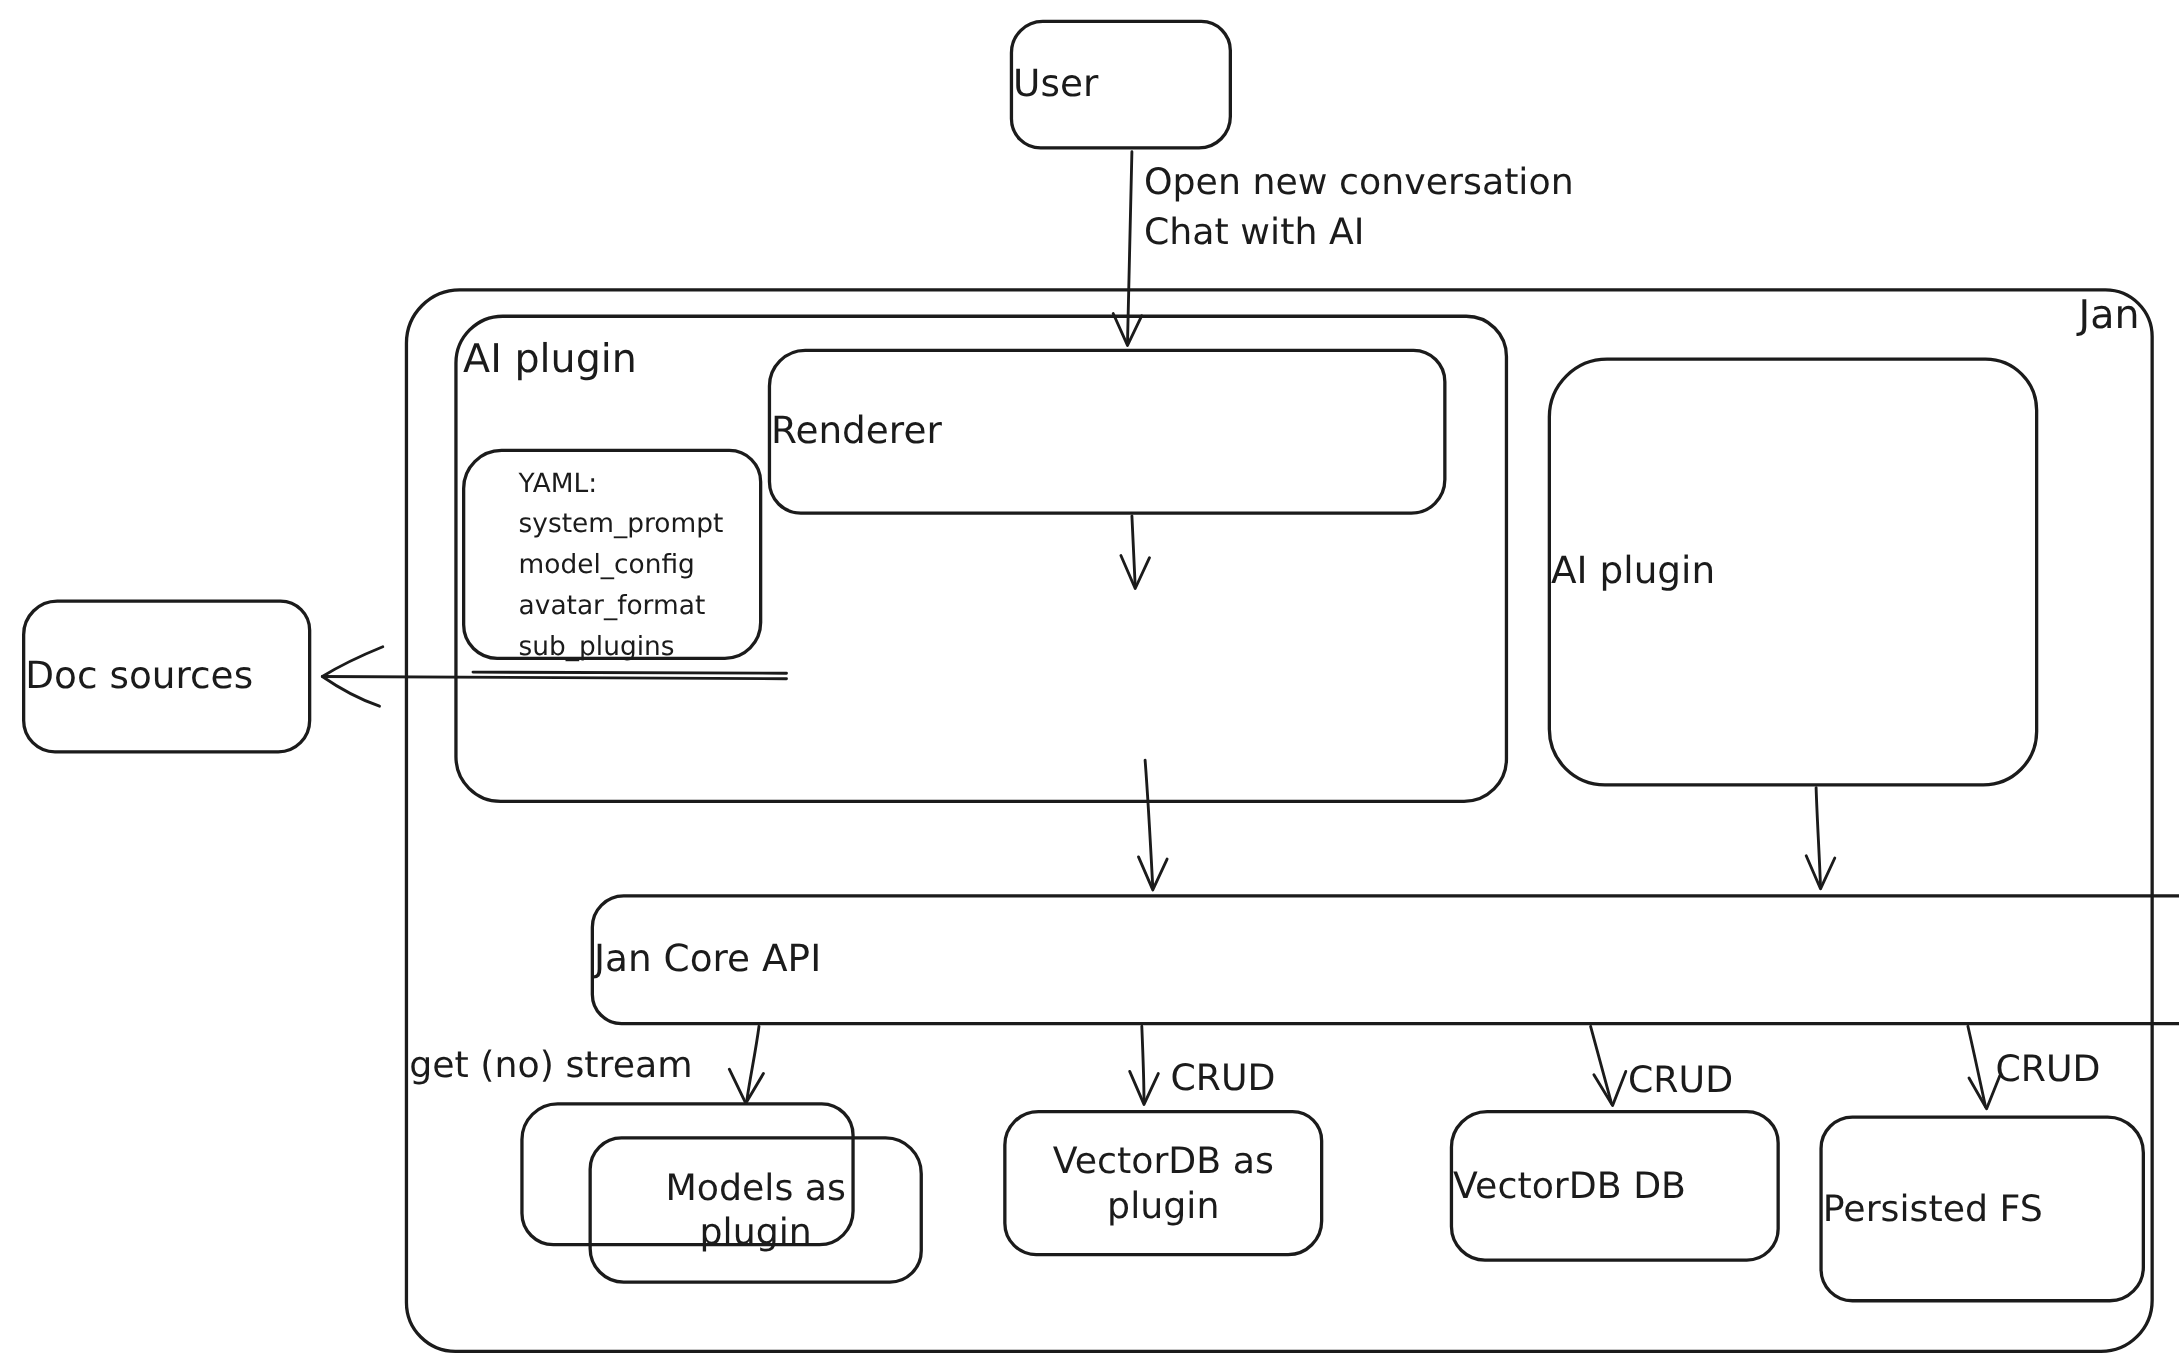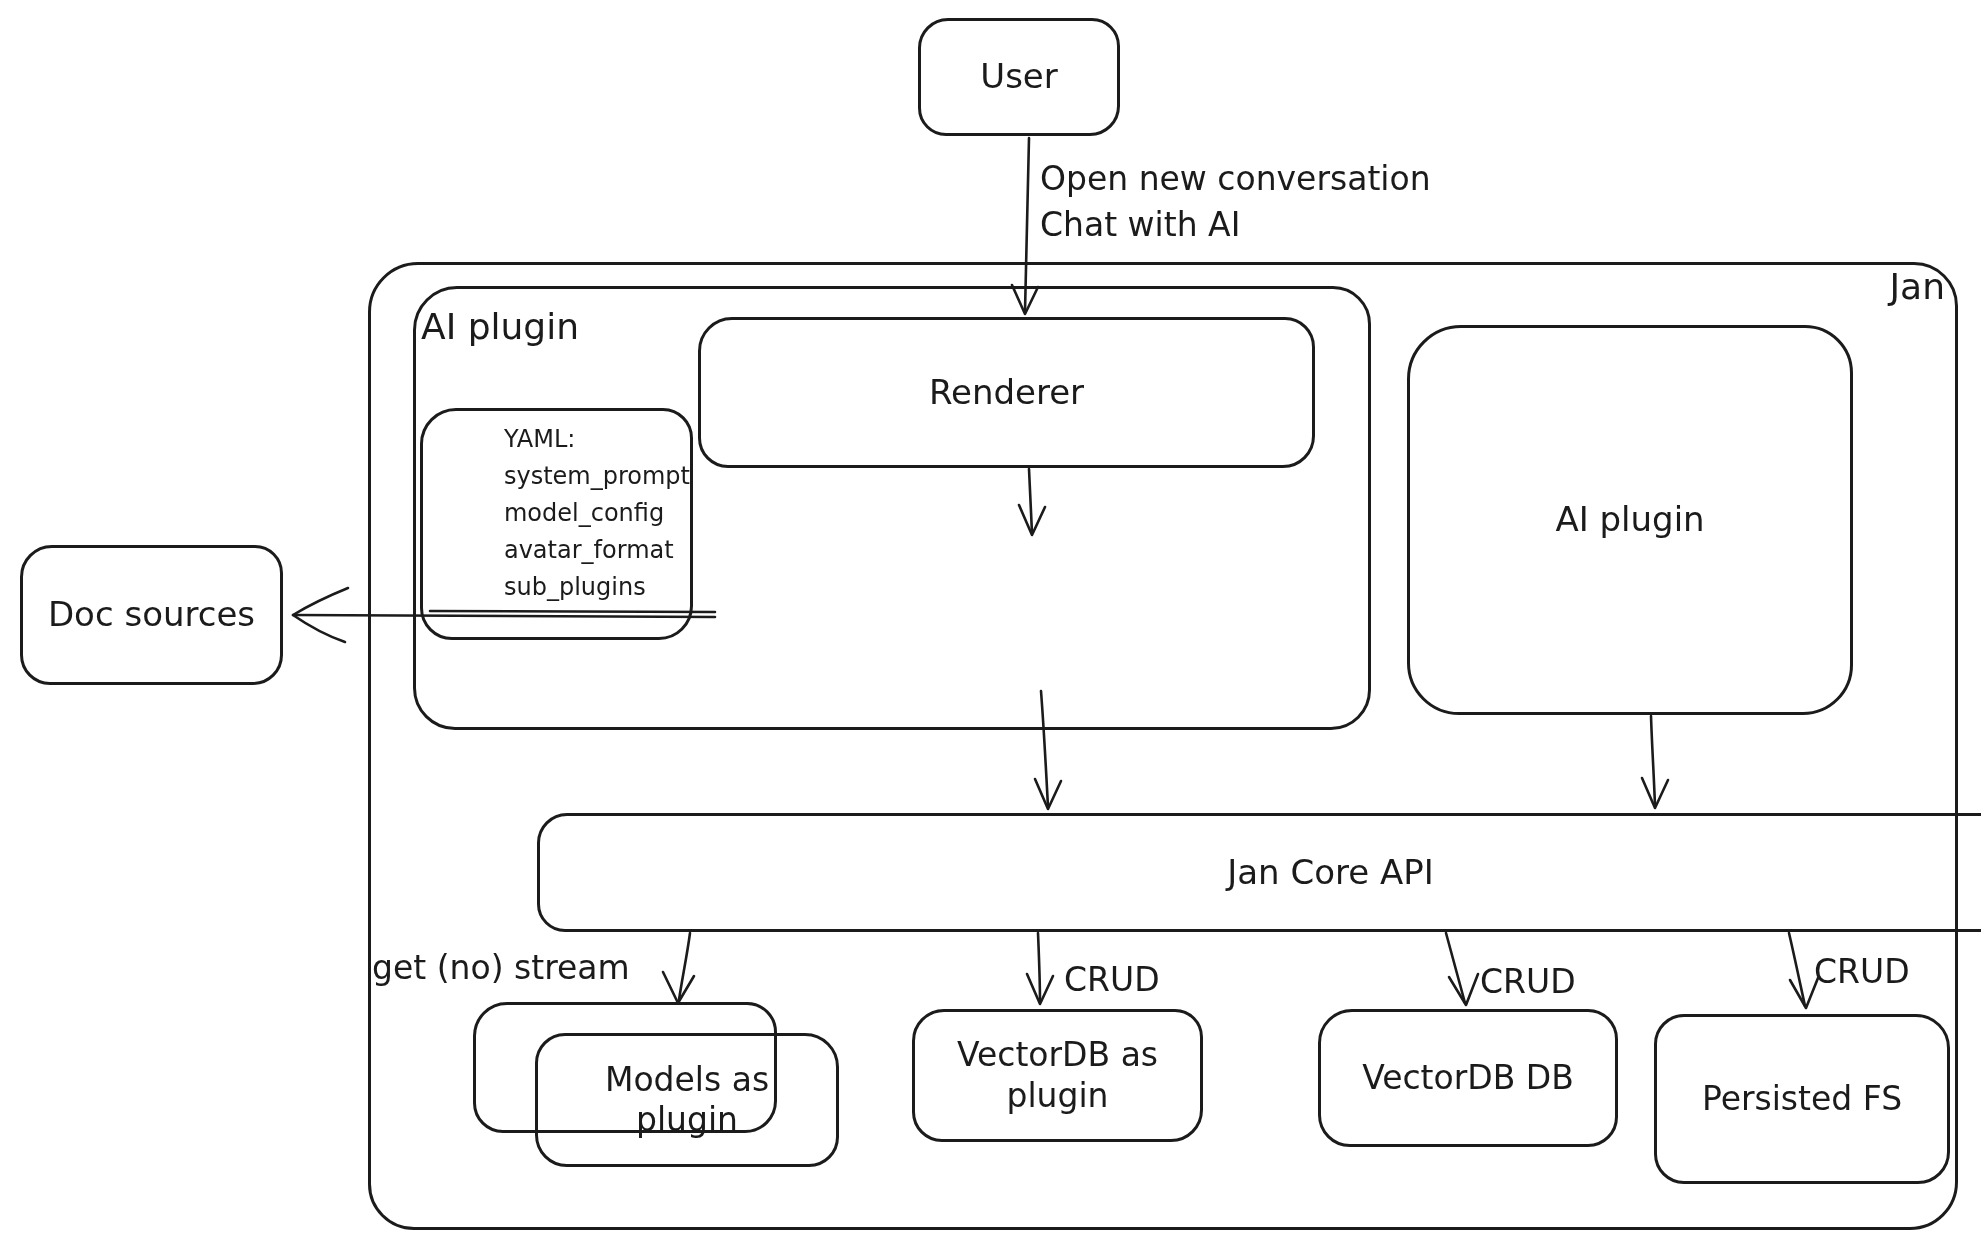--- a/index.html
+++ b/index.html
@@ -13,21 +13,21 @@
     color: var(--ink);
     overflow: hidden;
   }
   .box {
     position: absolute;
     border: 3px solid var(--ink);
     background: transparent;
     box-sizing: border-box;
     display: flex;
     align-items: center;
-    justify-content: center;
+    justify-content: flex-start;
   }
   .lbl {
     text-align: center;
     line-height: 1.22;
     color: var(--ink);
   }
   .floatlbl { position: absolute; white-space: nowrap; color: var(--ink); }
   .t33 { font-size: 33px; }
   .t34 { font-size: 34px; }
   .t36 { font-size: 36px; }
@@ -54,21 +54,21 @@
   <div class="box" style="left:368px; top:262px; width:1590px; height:968px; border-radius:50px 44px 48px 46px;"></div>
   <div class="floatlbl t36" style="left:1845px; top:266px; width:100px; text-align:right;">Jan</div>
 
   <div class="box" style="left:413px; top:286px; width:958px; height:444px; border-radius:44px 38px 40px 42px;"></div>
   <div class="floatlbl t36" style="left:421px; top:306px;">AI plugin</div>
 
   <div class="box" style="left:698px; top:317px; width:617px; height:151px; border-radius:34px 30px 32px 30px;">
     <div class="lbl t34">Renderer</div>
   </div>
 
-  <div class="box" style="left:420px; top:408px; width:273px; height:232px; border-radius:36px 30px 34px 32px; align-items:flex-start; justify-content:flex-end;">
+  <div class="box" style="left:420px; top:408px; width:273px; height:192px; border-radius:36px 30px 34px 32px; align-items:flex-start; justify-content:center;">
     <div class="yaml-lines" style="padding:10px 0 0 16px;">
       <div>YAML:</div>
       <div>system_prompt</div>
       <div>model_config</div>
       <div>avatar_format</div>
       <div>sub_plugins</div>
     </div>
   </div>
 
 
@@ -98,21 +98,21 @@
   </div>
 
   <div class="box" style="left:1654px; top:1014px; width:296px; height:170px; border-radius:30px 34px 32px 30px;">
     <div class="lbl t33">Persisted FS</div>
   </div>
 
   <div class="box" style="left:918px; top:18px; width:202px; height:118px; border-radius:30px 28px 30px 28px;">
     <div class="lbl t34">User</div>
   </div>
 
-  <div class="floatlbl t33" style="left:1040px; top:156px; line-height:46px;">
+  <div class="floatlbl t33" style="left:1040px; top:142px; line-height:46px;">
     <div>Open new conversation</div>
     <div>Chat with AI</div>
   </div>
   <div class="floatlbl t33" style="left:372px; top:948px;">get (no) stream</div>
   <div class="floatlbl t33" style="left:1064px; top:960px;">CRUD</div>
   <div class="floatlbl t33" style="left:1480px; top:962px;">CRUD</div>
   <div class="floatlbl t33" style="left:1814px; top:952px;">CRUD</div>
 
   <svg class="edges-svg" viewBox="0 0 1981 1246">
 

